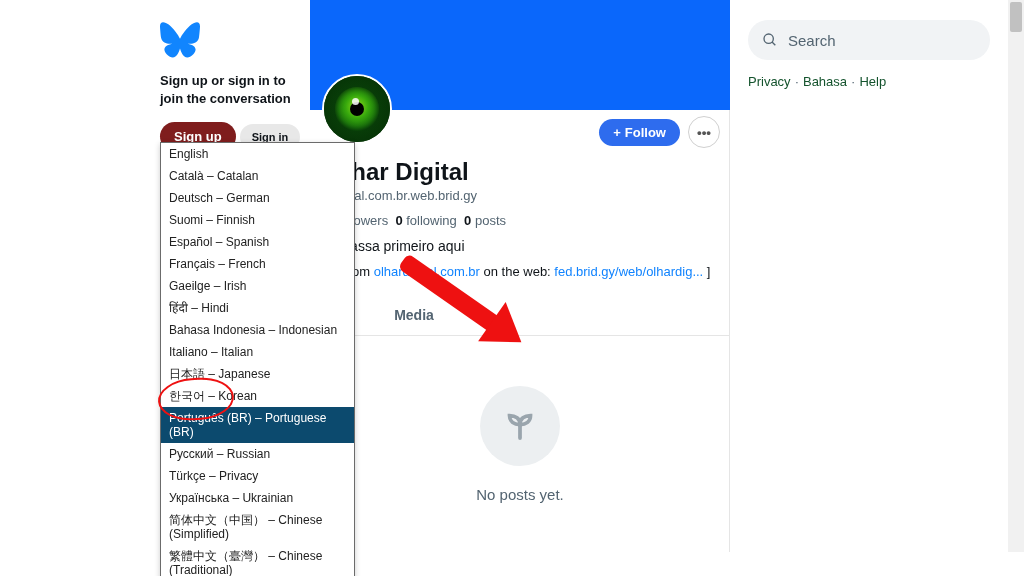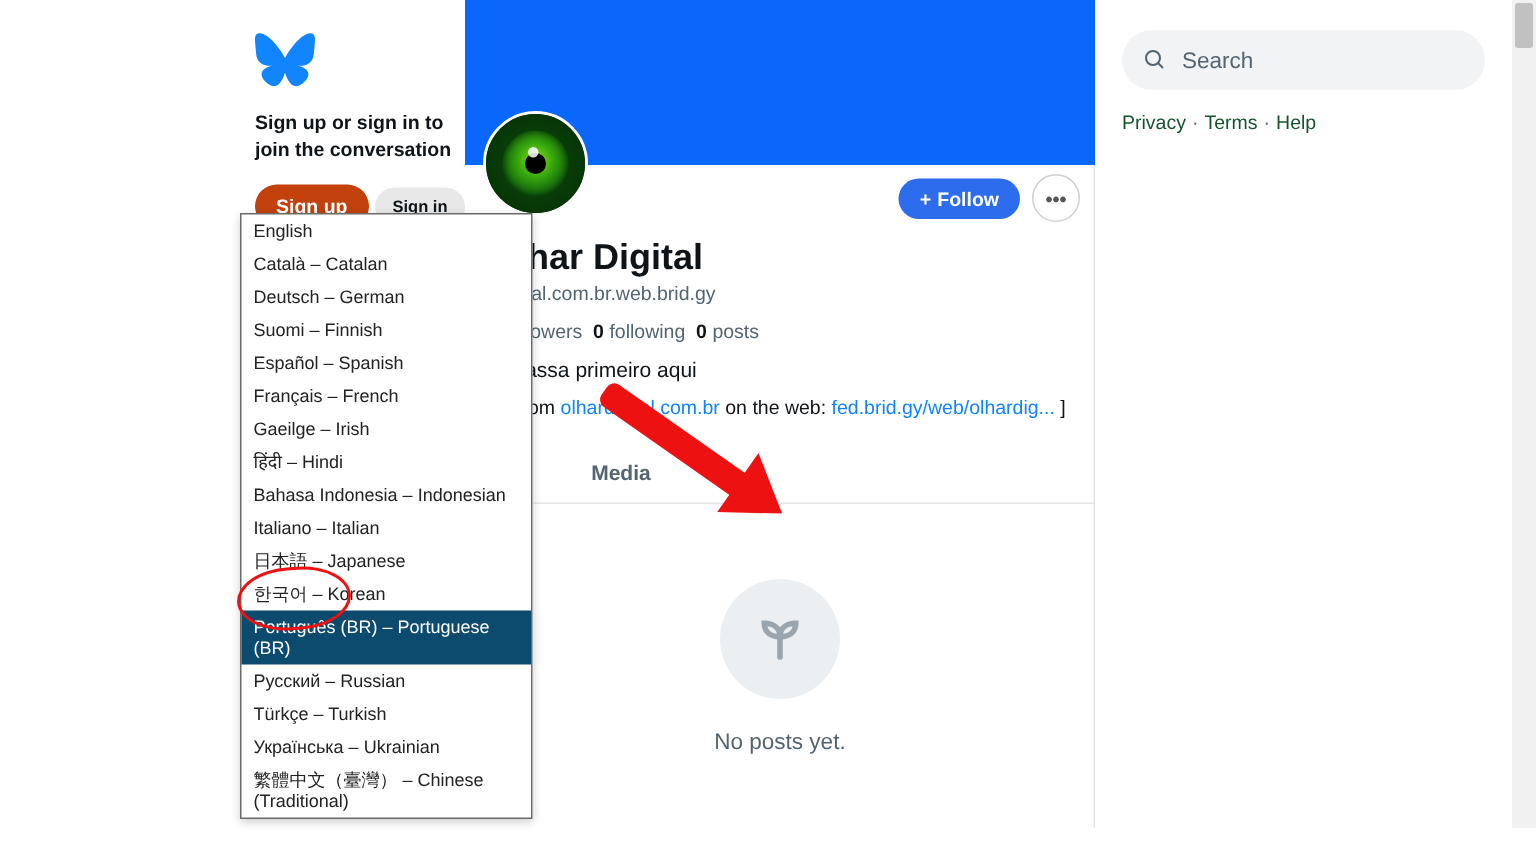--- a/index.html
+++ b/index.html
@@ -15,26 +15,26 @@
   .search-box { display:flex; align-items:center; height:40px; border-radius:20px; background:#f1f3f5; padding:0 14px; color:#536471; font-size:15px; }
   .search-box svg { width:16px; height:16px; fill:none; stroke:#536471; stroke-width:2; margin-right:10px; flex:0 0 auto; }
   .links-row { margin-top:14px; font-size:13px; color:#536471; }
   .links-row a { color:#14532d; text-decoration:none; }
   .links-row .sep { color:#536471; padding:0 4px; }
 
   
   .divider { position:absolute; top:0; right:294px; width:1px; height:100%; background:#e5e5e5; }
 
   
-  .left-col { position:absolute; top:0; left:160px; width:150px;margin-left:10px; }
+  .left-col { position:absolute; top:0; left:160px; width:150px; }
   .logo { margin-top:22px; }
   .logo svg { width:40px; height:36px; }
   .tagline { font-size:13px; font-weight:700; color:#0f1419; margin-top:10px; line-height:1.4; }
   .auth-row { margin-top:14px; display:flex; align-items:center; gap:4px; }
-  .btn-primary { background:#c2410c; color:#fff; font-weight:600; font-size:13px; border:none; border-radius:18px; padding:7px 14px; cursor:pointer; }
+  .btn-primary { background:#7f1d1d; color:#fff; font-weight:600; font-size:13px; border:none; border-radius:18px; padding:7px 14px; cursor:pointer; }
   .btn-secondary { background:#e8e8e8; color:#0f1419; font-weight:600; font-size:11px; border:none; border-radius:18px; padding:7px 12px; cursor:pointer; }
   .lang-select { margin-top:14px; font-size:12px; color:#536471; display:flex; align-items:center; gap:4px; cursor:pointer; }
   .lang-select .chev { font-size:9px; }
 
   
   .lang-menu { position:absolute; left:160px; top:142px; width:195px; background:#fff; border:1px solid #6b6b6b; box-shadow:0 2px 6px rgba(0,0,0,0.2); font-size:12px; color:#222; z-index:50; }
   .lang-menu .item { padding:4px 8px; line-height:14px; cursor:pointer; }
   .lang-menu .item.selected { background:#0c4a6e; color:#fff; }
 
   
@@ -87,21 +87,21 @@
 
   <div class="right-panel">
     <div class="search-box">
       <svg viewBox="0 0 24 24">
           <circle cx="10" cy="10" r="7"></circle>
           <line x1="20" y1="20" x2="15" y2="15"></line>
         </svg>
       <span>Search</span>
     </div>
     <div class="links-row">
-      <a href="#">Privacy</a><span class="sep">·</span><a href="#">Terms</a><span class="sep">·</span><a href="#">Help</a>
+      <a href="#">Privacy</a><span class="sep">·</span><a href="#">Bahasa</a><span class="sep">·</span><a href="#">Help</a>
     </div>
   </div>
 
   <div class="divider"></div>
 
   <div class="center">
     <div class="cover"></div>
     <div class="avatar">
       <div class="eye-outer"></div>
         <div class="eye-iris"></div>
@@ -174,22 +174,23 @@
       <div class="item">Español – Spanish</div>
       <div class="item">Français – French</div>
       <div class="item">Gaeilge – Irish</div>
       <div class="item">हिंदी – Hindi</div>
       <div class="item">Bahasa Indonesia – Indonesian</div>
       <div class="item">Italiano – Italian</div>
       <div class="item">日本語 – Japanese</div>
       <div class="item">한국어 – Korean</div>
       <div class="item selected">Português (BR) – Portuguese (BR)</div>
       <div class="item">Русский – Russian</div>
-      <div class="item">Türkçe – Turkish</div>
+      <div class="item">Türkçe – Privacy</div>
       <div class="item">Українська – Ukrainian</div>
+      <div class="item">简体中文（中国） – Chinese (Simplified)</div>
       <div class="item">繁體中文（臺灣） – Chinese (Traditional)</div>
     </div>
 
   <div class="annot">
     <div class="arrow">
       <div class="shaft"></div>
         <div class="head"></div>
     </div>
     <div class="circle-annot"></div>
   </div>

